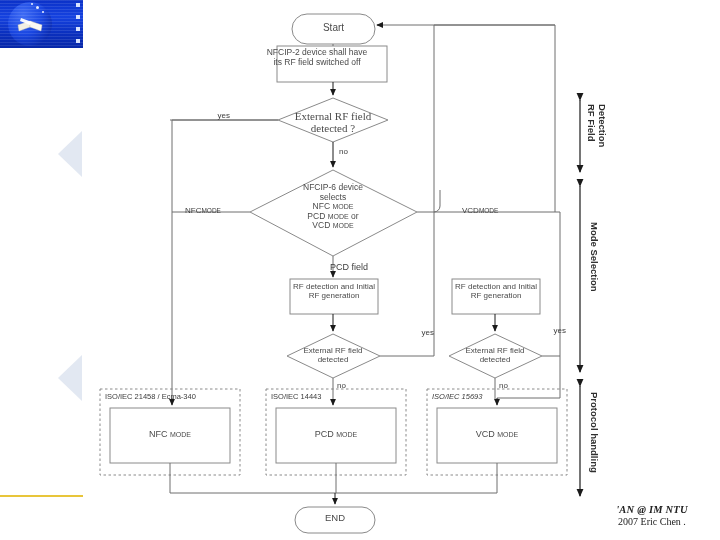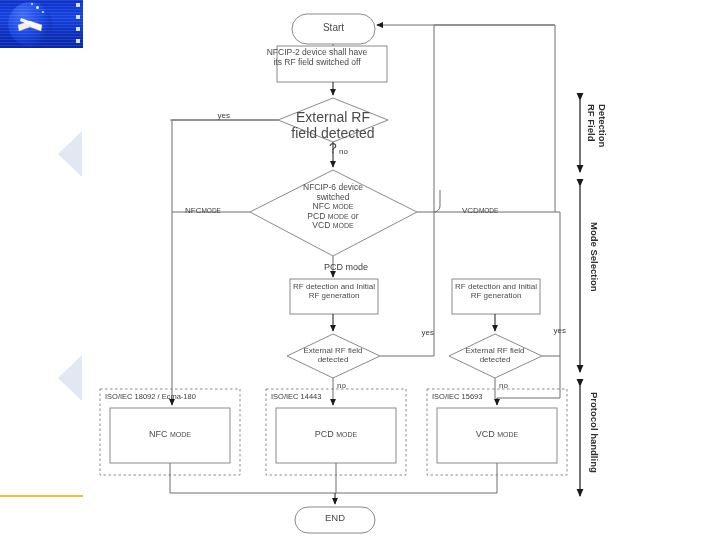--- a/index.html
+++ b/index.html
@@ -156,20 +156,24 @@
         <i></i>
         <i></i>
         <i></i>
     </div>
   </div>
 
   <div class="deco-tri" id="tri1"></div>
   <div class="deco-tri" id="tri2"></div>
   <div id="gold-rule"></div>
 
+  <div id="footer">
+    <div class="f1">'AN @ IM NTU</div>
+    <div class="f2">2007 Eric Chen .</div>
+  </div>
 
   <div id="chart">
 
     <svg width="720" height="540" xmlns="http://www.w3.org/2000/svg">
       <defs>
         <marker id="arrow" markerWidth="8" markerHeight="8" refX="6.2" refY="3" orient="auto">
           <path d="M0,0 L7,3 L0,6 z" fill="#1a1a1a"></path>
         </marker>
       </defs>
       <g stroke="#8a8a8a" stroke-width="1" fill="none">
@@ -264,25 +268,25 @@
         <line x1="580" y1="100" x2="580" y2="172" marker-start="url(#arrow)" marker-end="url(#arrow)"></line>
         <line x1="580" y1="186" x2="580" y2="372" marker-start="url(#arrow)" marker-end="url(#arrow)"></line>
         <line x1="580" y1="386" x2="580" y2="496" marker-start="url(#arrow)" marker-end="url(#arrow)"></line>
       </g>
     </svg>
 
     <div class="node-text" style="left:292px;top:22px;width:83px;font-size:10px;">Start</div>
 
     <div class="node-text" style="left:262px;top:48px;width:110px;font-size:8.5px;">NFCIP-2 device shall have its RF field switched off</div>
 
-    <div class="node-text" style="left:288px;top:110px;width:90px;font-size:14px;">External RF field detected ?</div>
+    <div class="node-text" style="left:288px;top:110px;width:90px;font-size:11px;font-family:Liberation Serif, serif;">External RF field detected ?</div>
 
     <div class="node-text" style="left:268px;top:183px;width:130px;font-size:8.5px;">
       <div>NFCIP-6 device</div>
-      <div>switched</div>
+      <div>selects</div>
       <div>
         <span>NFC</span>
         <span class="sm">MODE</span>
       </div>
       <div>
         <span>PCD</span>
         <span class="sm">MODE</span>
         <span>or</span>
       </div>
       <div>
@@ -290,23 +294,23 @@
         <span class="sm">MODE</span>
       </div>
     </div>
 
     <div class="node-text" style="left:290px;top:283px;width:88px;font-size:8px;">RF detection and Initial RF generation</div>
     <div class="node-text" style="left:452px;top:283px;width:88px;font-size:8px;">RF detection and Initial RF generation</div>
 
     <div class="node-text" style="left:292px;top:347px;width:82px;font-size:8px;">External RF field detected</div>
     <div class="node-text" style="left:454px;top:347px;width:82px;font-size:8px;">External RF field detected</div>
 
-    <div class="grp-label" style="left:105px;top:392px;">ISO/IEC 18092 /  Ecma-180</div>
+    <div class="grp-label" style="left:105px;top:392px;">ISO/IEC 21458 /  Ecma-340</div>
     <div class="grp-label" style="left:271px;top:392px;">ISO/IEC 14443</div>
-    <div class="grp-label" style="left:432px;top:392px;">ISO/IEC 15693</div>
+    <div class="grp-label" style="left:432px;top:392px;font-style:italic;">ISO/IEC 15693</div>
 
     <div class="node-text" style="left:110px;top:429px;width:120px;font-size:9px;">
       <span>NFC</span>
       <span class="sm">MODE</span>
     </div>
     <div class="node-text" style="left:276px;top:429px;width:120px;font-size:9px;">
       <span>PCD</span>
       <span class="sm">MODE</span>
     </div>
     <div class="node-text" style="left:437px;top:429px;width:120px;font-size:9px;">
@@ -319,21 +323,21 @@
     <div class="edge-label" style="left:200px;top:111px;width:30px;">yes</div>
     <div class="edge-label" style="left:318px;top:147px;width:30px;">no</div>
 
     <div class="edge-label" style="left:185px;top:206px;width:60px;text-align:left;">
       <span>NFC</span><span style="font-size:6.5px">MODE</span>
     </div>
     <div class="edge-label" style="left:462px;top:206px;width:60px;text-align:left;">
       <span>VCD</span><span style="font-size:6.5px">MODE</span>
     </div>
 
-    <div class="edge-label" style="left:298px;top:262px;width:70px;font-size:9px;">PCD mode</div>
+    <div class="edge-label" style="left:298px;top:262px;width:70px;font-size:9px;">PCD field</div>
 
     <div class="edge-label" style="left:408px;top:328px;width:26px;">yes</div>
     <div class="edge-label" style="left:320px;top:381px;width:26px;">no</div>
     <div class="edge-label" style="left:540px;top:326px;width:26px;">yes</div>
     <div class="edge-label" style="left:482px;top:381px;width:26px;">no</div>
 
     <div class="phase-label" style="left:597px;top:104px;">RF Field</div>
     <div class="phase-label" style="left:608px;top:104px;">Detection</div>
     <div class="phase-label" style="left:600px;top:222px;">Mode Selection</div>
     <div class="phase-label" style="left:600px;top:392px;">Protocol handling</div>

